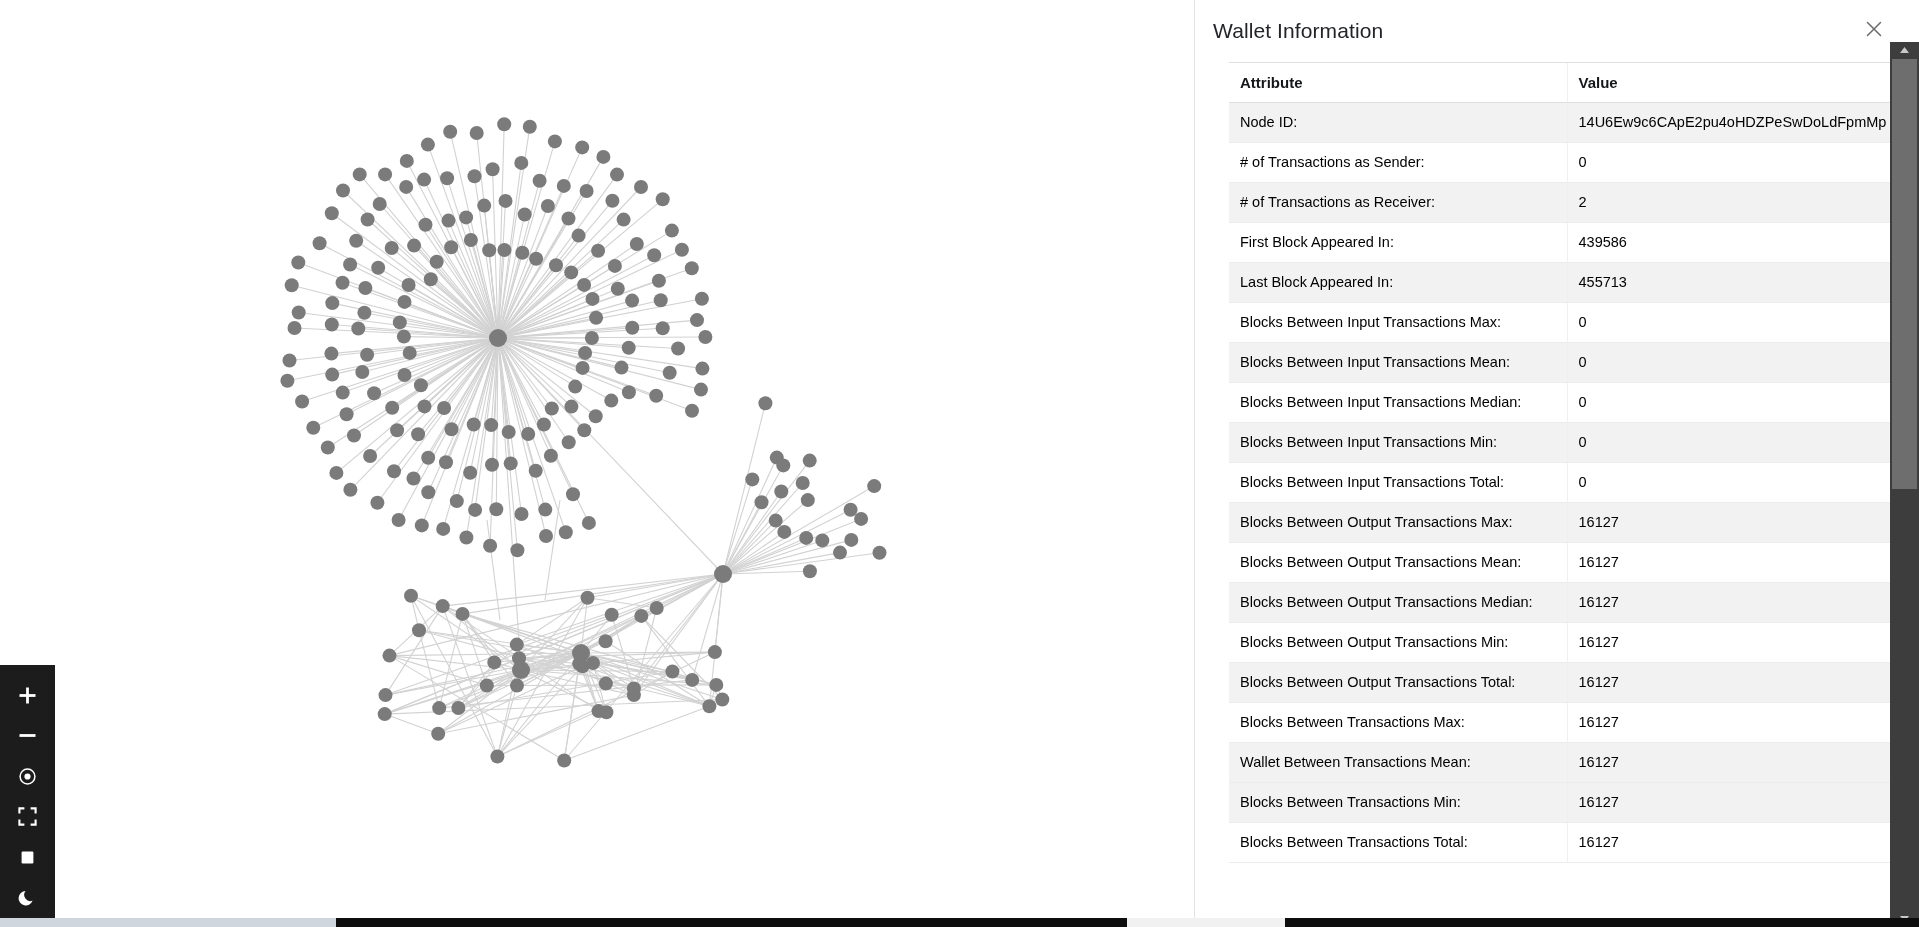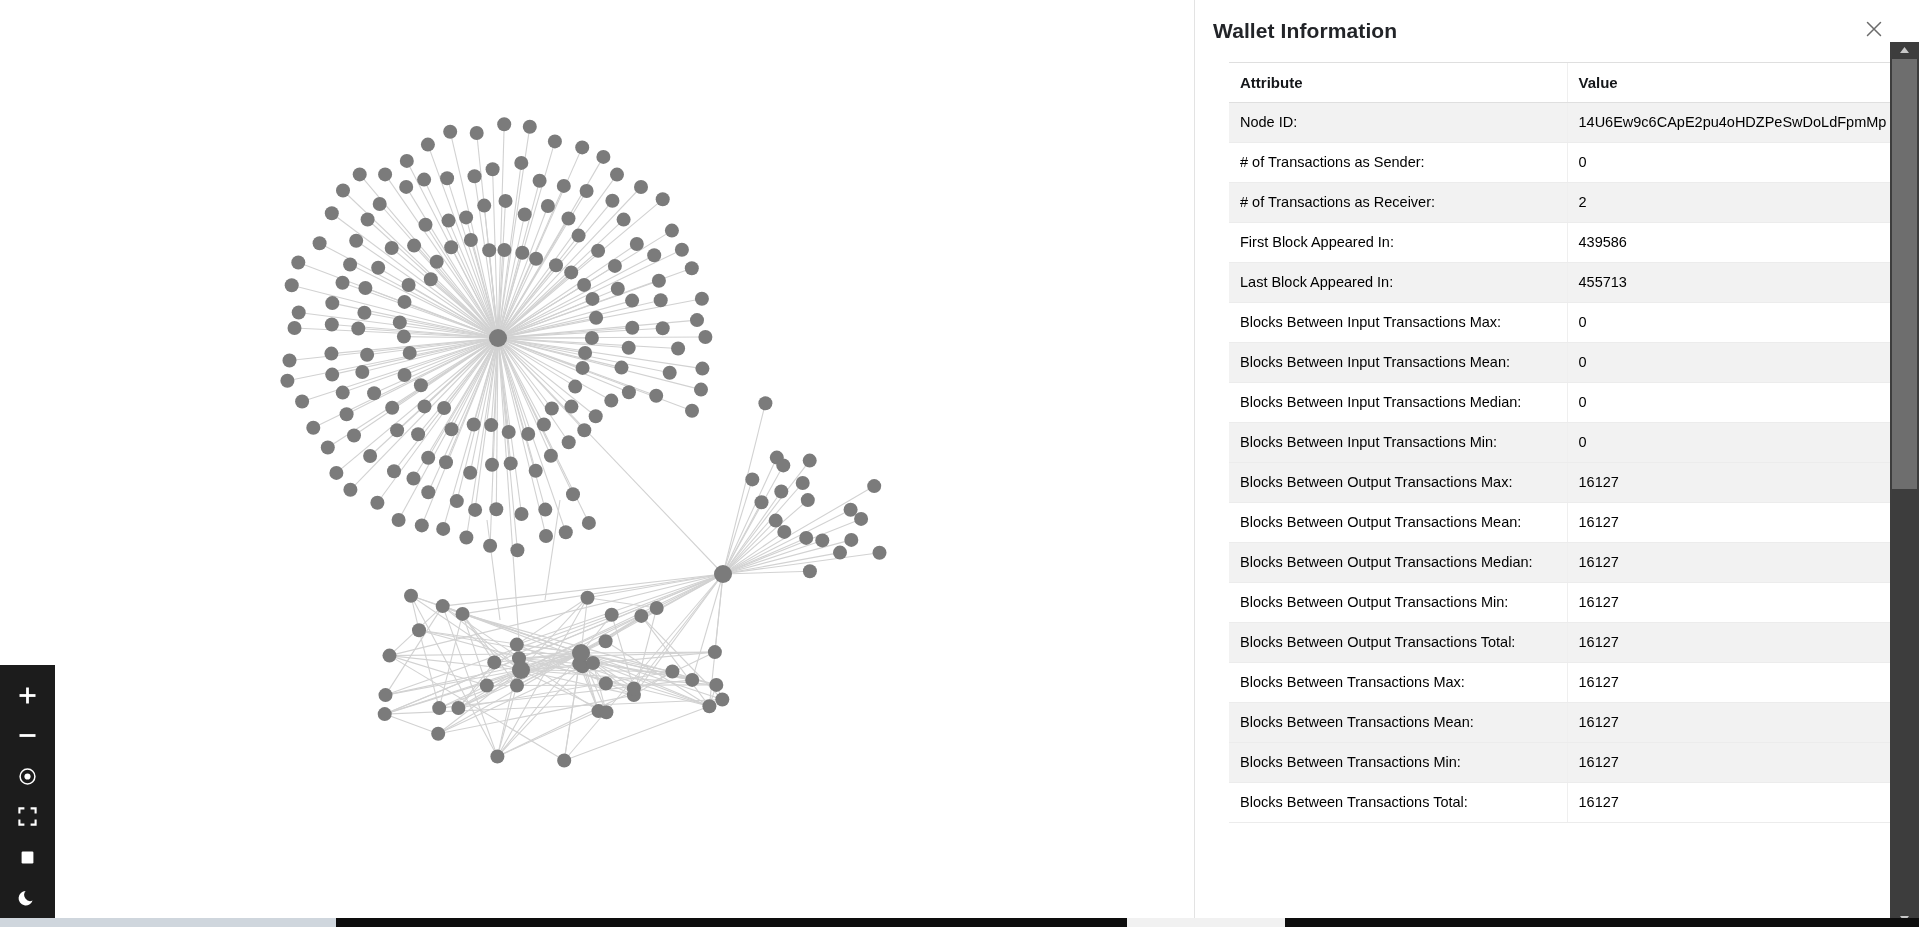--- a/index.html
+++ b/index.html
@@ -81,21 +81,21 @@
   }
   #panel-header {
     position: relative;
     height: 62px;
     padding: 0 0 0 18px;
     display: flex;
     align-items: center;
   }
   #panel-title {
     font-size: 21px;
-    font-weight: 700;
+    font-weight: 400;
     color: #222428;
     letter-spacing: 0.1px;
   }
   #panel-close {
     position: absolute;
     right: 31px; top: 17px;
     width: 28px; height: 28px;
     display: flex; align-items: center; justify-content: center;
     cursor: pointer;
   }
@@ -842,20 +842,24 @@
               <td class="val">0</td>
             </tr>
             <tr class="even">
               <td>Blocks Between Input Transactions Median:</td>
               <td class="val">0</td>
             </tr>
             <tr class="odd">
               <td>Blocks Between Input Transactions Min:</td>
               <td class="val">0</td>
             </tr>
+            <tr class="even">
+              <td>Blocks Between Input Transactions Total:</td>
+              <td class="val">0</td>
+            </tr>
             <tr class="odd">
               <td>Blocks Between Output Transactions Max:</td>
               <td class="val">16127</td>
             </tr>
             <tr class="even">
               <td>Blocks Between Output Transactions Mean:</td>
               <td class="val">16127</td>
             </tr>
             <tr class="odd">
               <td>Blocks Between Output Transactions Median:</td>
@@ -867,21 +871,21 @@
             </tr>
             <tr class="odd">
               <td>Blocks Between Output Transactions Total:</td>
               <td class="val">16127</td>
             </tr>
             <tr class="even">
               <td>Blocks Between Transactions Max:</td>
               <td class="val">16127</td>
             </tr>
             <tr class="odd">
-              <td>Blocks Between Transactions Mean:</td>
+              <td>Wallet Between Transactions Mean:</td>
               <td class="val">16127</td>
             </tr>
             <tr class="odd">
               <td>Blocks Between Transactions Min:</td>
               <td class="val">16127</td>
             </tr>
             <tr class="even">
               <td>Blocks Between Transactions Total:</td>
               <td class="val">16127</td>
             </tr>

